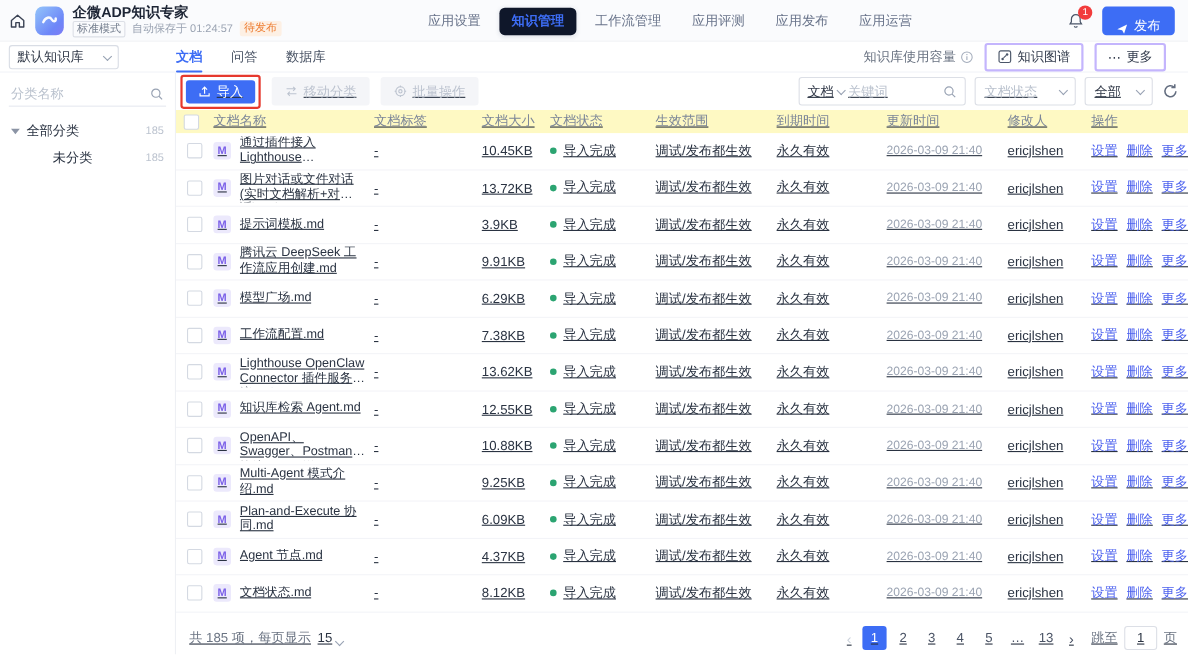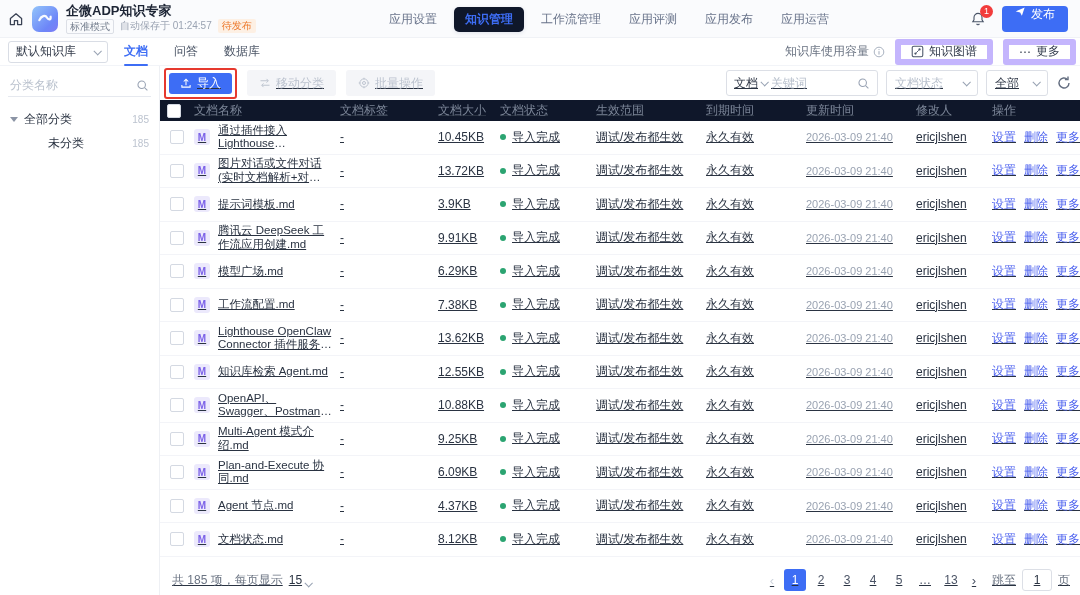--- a/index.html
+++ b/index.html
@@ -25,36 +25,36 @@
     border-radius:2px; padding:0 4px; line-height:14px; }
   .nav { position:absolute; left:378px; top:0; height:38px; display:flex; align-items:center; gap:6px; }
   .nav-item { padding:4px 11px; color:#68738a; cursor:pointer; border-radius:5px; white-space:nowrap; }
   .nav-item.active { background:#0f172a; color:var(--accent,#3d6df5); font-weight:bold;
     box-shadow:0 1px 4px rgba(30,50,90,.12); }
   .hdr-right { margin-left:auto; display:flex; align-items:center; gap:16px; padding-right:4px; }
   .bell-wrap { position:relative; }
   .badge { position:absolute; top:-6px; right:-7px; min-width:13px; height:13px; border-radius:7px;
     background:#f23c3c; color:#fff; font-size:9px; line-height:13px; text-align:center; padding:0 2px; }
   .btn-primary { background:var(--accent,#3d6df5); color:#fff; border:none; border-radius:4px;
-    height:26px; padding:0 13px; font-size:12px; display:flex; align-items:flex-start; gap:5px; cursor:pointer; }
+    height:26px; padding:0 13px; font-size:12px; display:flex; align-items:flex-end; gap:5px; cursor:pointer; }
 
   
   .kbbar { height:28px; background:#fff; display:flex; align-items:center; flex:0 0 auto;
-    border-bottom:1px solid #f2f4f8; position:relative; }
+    border-bottom:1px solid #f2f4f8; position:relative;gap:36px; }
   .kb-select { margin-left:8px; width:100px; height:22px; border:1px solid #d9dde5; border-radius:3px;
     display:flex; align-items:center; padding:0 7px; color:#323a49; cursor:pointer; }
   .kb-select .chev { margin-left:auto; }
   .tabs { display:flex; align-items:center; gap:26px; margin-left:16px; height:28px; }
   .tab { color:#4b5566; cursor:pointer; position:relative; height:28px; line-height:26px; }
   .tab.active { color:var(--accent,#3d6df5); font-weight:bold; }
   .tab.active::after { content:""; position:absolute; left:0; right:0; bottom:0; height:2px;
     background:var(--accent,#3d6df5); border-radius:1px; }
-  .kb-right { margin-left:auto; display:flex; align-items:center; gap:10px; padding-right:4px; }
+  .kb-right { margin-left:auto; display:flex; align-items:center; gap:10px; padding-right:20px; }
   .capacity { display:flex; align-items:center; gap:4px; color:#6a7382; }
-  .btn-ghost { height:26px; border:6px solid #c4b5fd; background:#fff; border-radius:3px;
+  .btn-ghost { height:26px; border:2px solid #c4b5fd; background:#fff; border-radius:3px;
     padding:0 10px; display:flex; align-items:center; gap:5px; color:#333c4d; font-size:12px; cursor:pointer; }
 
   
   .content { flex:1; display:flex; min-height:0; }
   .sidebar { width:160px; border-right:1px solid #eef0f4; padding:8px 8px 0 8px; flex:0 0 auto; }
   .cat-head { display:flex; align-items:center; gap:4px; color:#333c4d; padding:2px 2px 8px 2px; }
   .cat-head .spacer { flex:1; }
   .side-search { display:flex; align-items:center; border-bottom:1px solid #e6e9ef; padding:4px 2px; }
   .side-search input { border:none; outline:none; flex:1; font-size:12px; color:#333;
     font-family:inherit; background:transparent; width:100px; }
@@ -84,21 +84,21 @@
   .sel { height:26px; border:1px solid #dcdfe6; border-radius:3px; display:flex; align-items:center;
     padding:0 8px; cursor:pointer; }
   .sel .chev { margin-left:auto; }
   .sel.placeholder { color:#b9c1cd; }
   .sel-status { width:92px; }
   .sel-all { width:62px; color:#323a49; }
 
   
   .grid-row { display:grid;
     grid-template-columns:34px 146px 98px 62px 96px 110px 100px 110px 76px 88px; align-items:center; }
-  .thead { height:21px; background:#0f172a; color:#7c8698; flex:0 0 auto; font-size:12px; }
+  .thead { height:21px; background:#fef9c3; color:#7c8698; flex:0 0 auto; font-size:12px; }
   .thead > div { padding-right:6px; white-space:nowrap; }
   .tbody { flex:1; overflow:hidden; }
   .trow { min-height:33.5px; height:33.5px; border-bottom:1px solid #f3f4f8; }
   .cell-check { display:flex; justify-content:center; }
   .checkbox { width:14px; height:14px; border:1px solid #d4d9e2; border-radius:2px; background:#fff; cursor:pointer; }
   .cell-name { display:flex; align-items:center; gap:8px; padding-right:8px; }
   .m-badge { width:16px; height:16px; flex:0 0 auto; border-radius:3px; background:#ece9fc; color:#7b61e8;
     font-size:10px; font-weight:bold; display:flex; align-items:center; justify-content:center; }
   .doc-name { font-size:11.5px; line-height:13.5px; color:#2a3342; cursor:pointer;
     display:-webkit-box; -webkit-line-clamp:2; -webkit-box-orient:vertical; overflow:hidden; }

